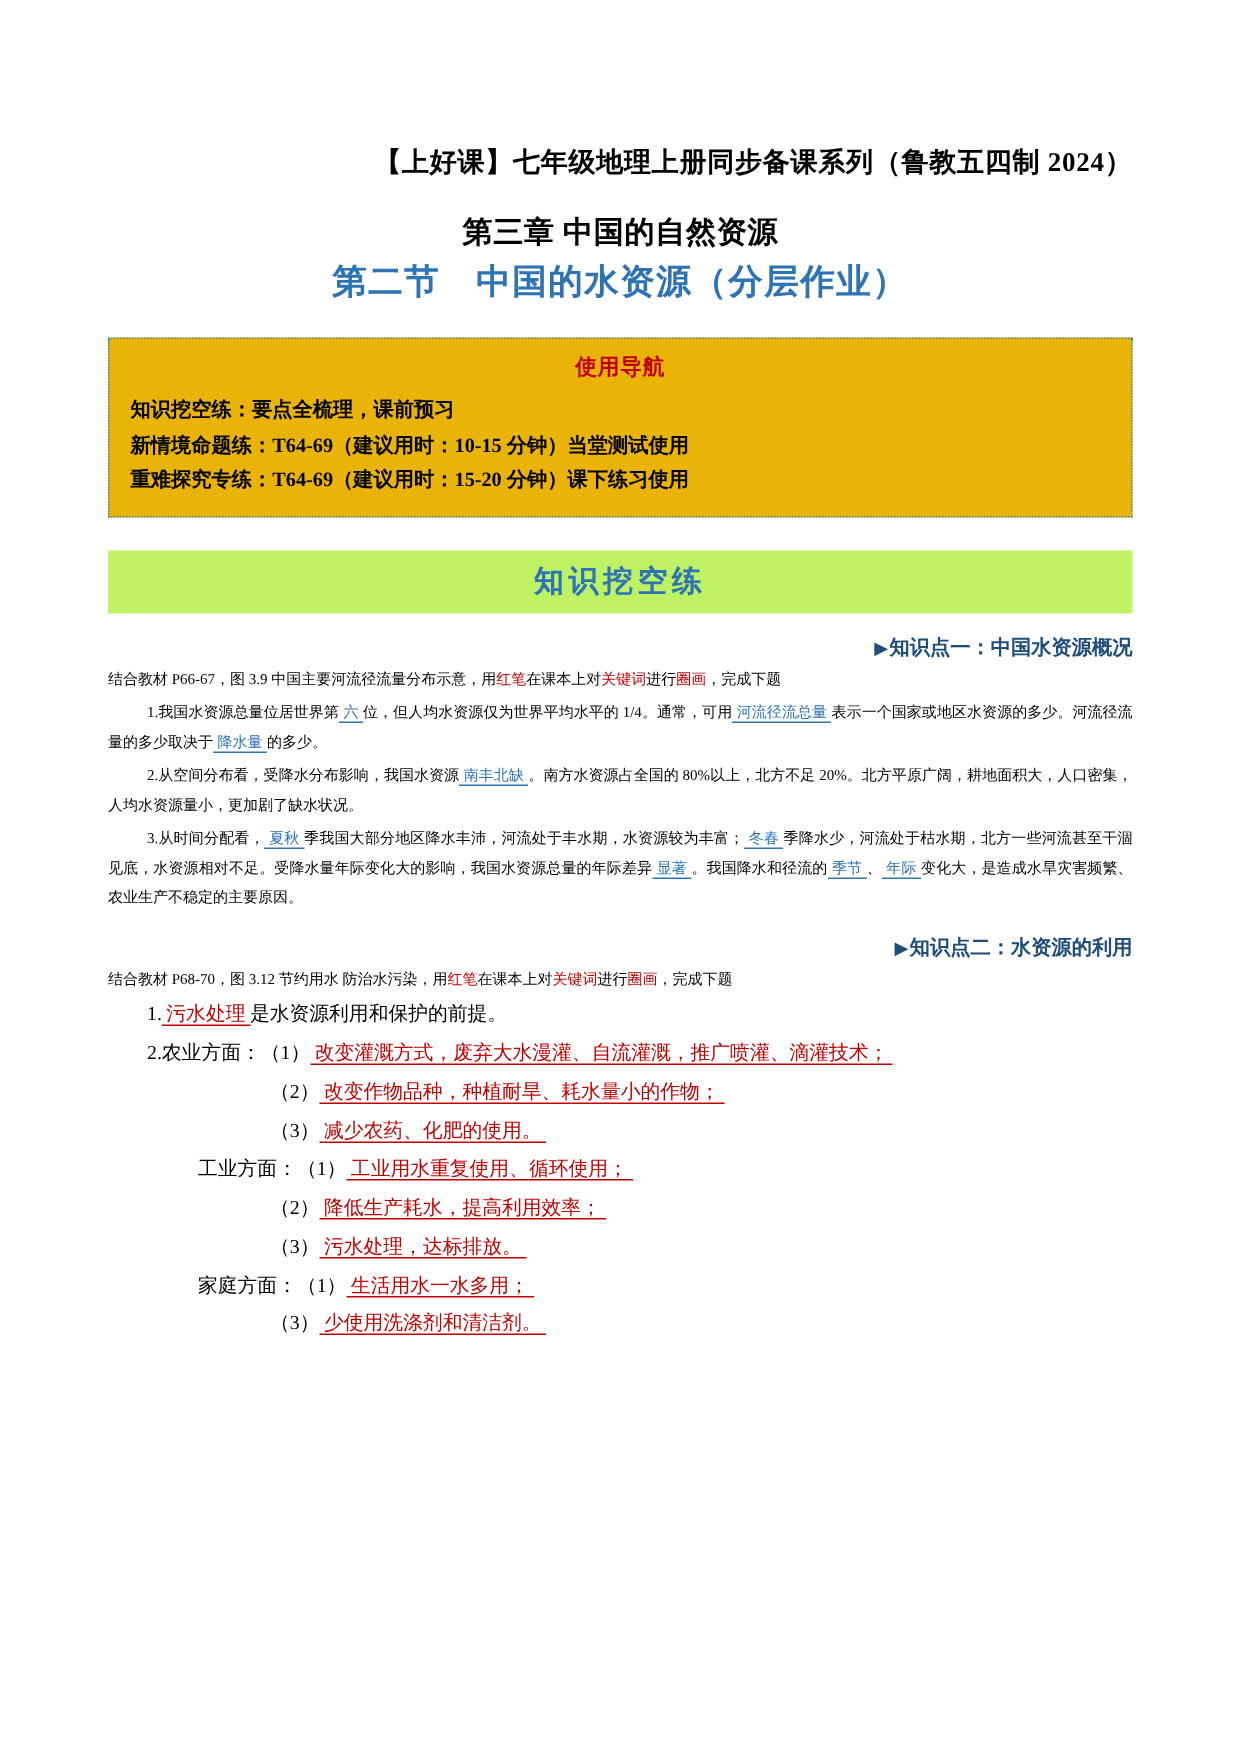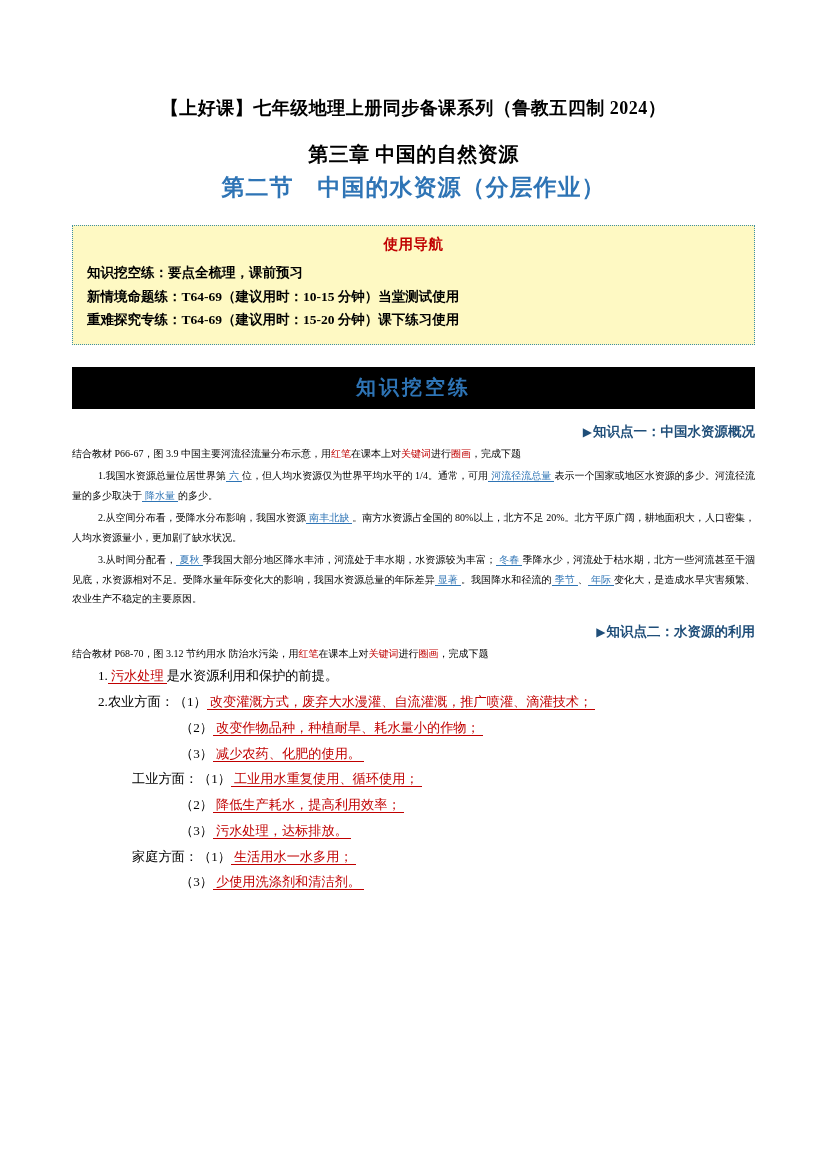--- a/index.html
+++ b/index.html
@@ -17,21 +17,21 @@
   }
   .page {
     position: relative;
     width: 827px;
     height: 1169px;
     box-sizing: border-box;
     padding: 0 72px;
   }
 
   .series-title {
-    text-align: center;
+    text-align: right;
     font-size: 18px;
     font-weight: bold;
     margin-top: 96px;
     letter-spacing: 0.5px;
   }
   .chapter-title {
     text-align: center;
     font-size: 20px;
     font-weight: bold;
     margin-top: 21px;
@@ -42,42 +42,42 @@
     font-size: 23px;
     font-weight: bold;
     color: #2e74b5;
     margin-top: 4px;
     letter-spacing: 1px;
   }
 
   .nav-box {
     margin-top: 22px;
     border: 1.5px dotted #3b8ea5;
-    background: #fef9c3;
+    background: #eab308;
     padding: 9px 14px 12px 14px;
     box-sizing: border-box;
   }
   .nav-title {
     text-align: center;
     font-size: 14.5px;
     font-weight: bold;
     color: #c00000;
     margin-bottom: 7px;
     letter-spacing: 0.5px;
   }
   .nav-line {
     font-size: 13.5px;
     font-weight: bold;
     line-height: 1.75;
     color: #000;
   }
 
   .banner {
     margin-top: 22px;
-    background: #000000;
+    background: #bef264;
     text-align: center;
     padding: 7px 0 8px 0;
   }
   .banner-text {
     font-size: 20px;
     font-weight: bold;
     color: #2e74b5;
     letter-spacing: 3px;
   }
 

